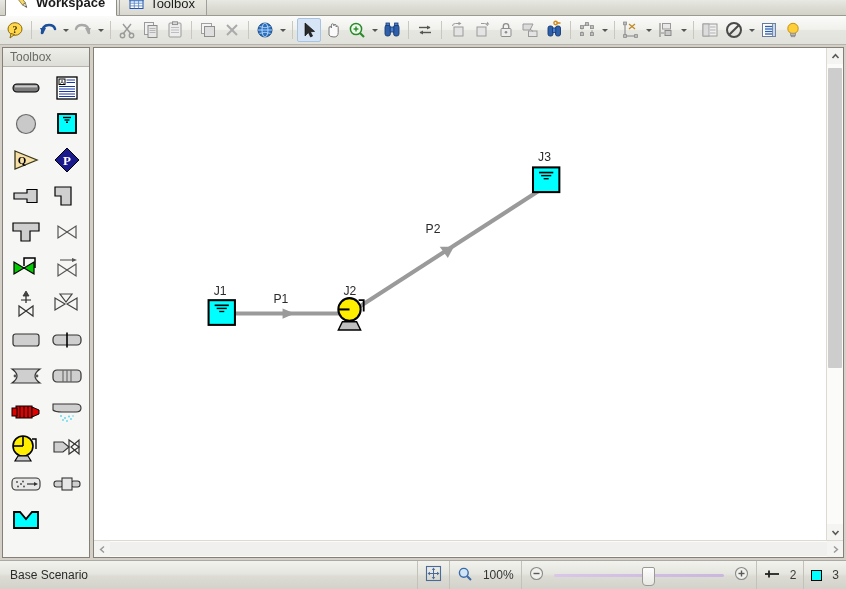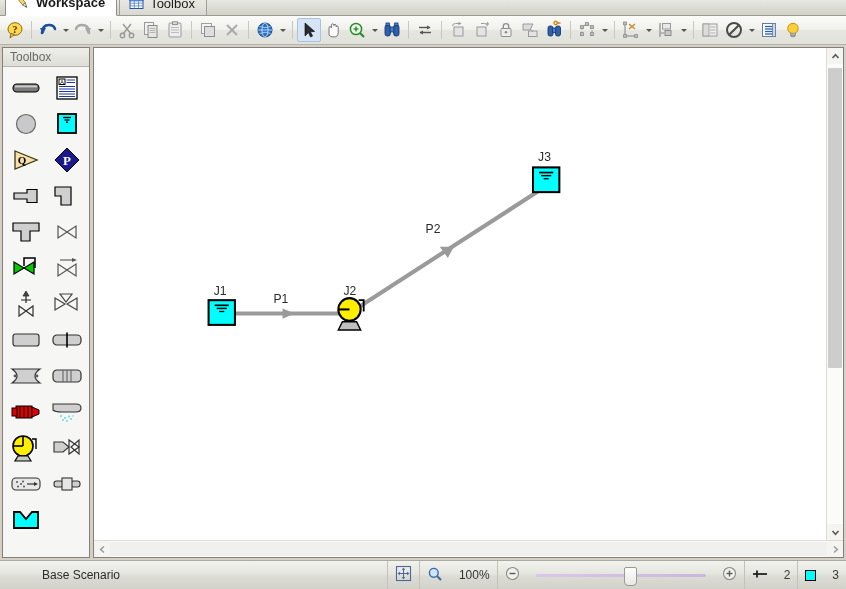--- a/index.html
+++ b/index.html
@@ -243,36 +243,35 @@
   .statusbar {
     height: 29px;
     flex: 0 0 auto;
     background: linear-gradient(to bottom, #f2f2ee 0%, #e6e6e0 45%, #dcdcd4 55%, #d2d2ca 100%);
     border-top: 1px solid #aaaaa2;
     display: flex;
     align-items: center;
     box-sizing: border-box;
     font-size: 12px;
     color: #333;
-    padding-left: 32px;
   }
   .status-scenario {
     padding-left: 10px;
     flex: 1 1 auto;
     color: #2b2b2b;
     font-size: 12px;
   }
   .sgroup {
     display: flex;
     align-items: center;
     height: 29px;
     padding: 0 7px;
     border-left: 1px solid #c2c2ba;
     box-sizing: border-box;
-    gap: 16px;
+    gap: 10px;
   }
   .zoomval { font-size: 12px; color: #333; }
   .zslider {
     width: 170px; height: 16px;
     position: relative;
     display: flex; align-items: center;
   }
   .ztrack {
     position: absolute;
     left: 0; right: 0; top: 7px;

